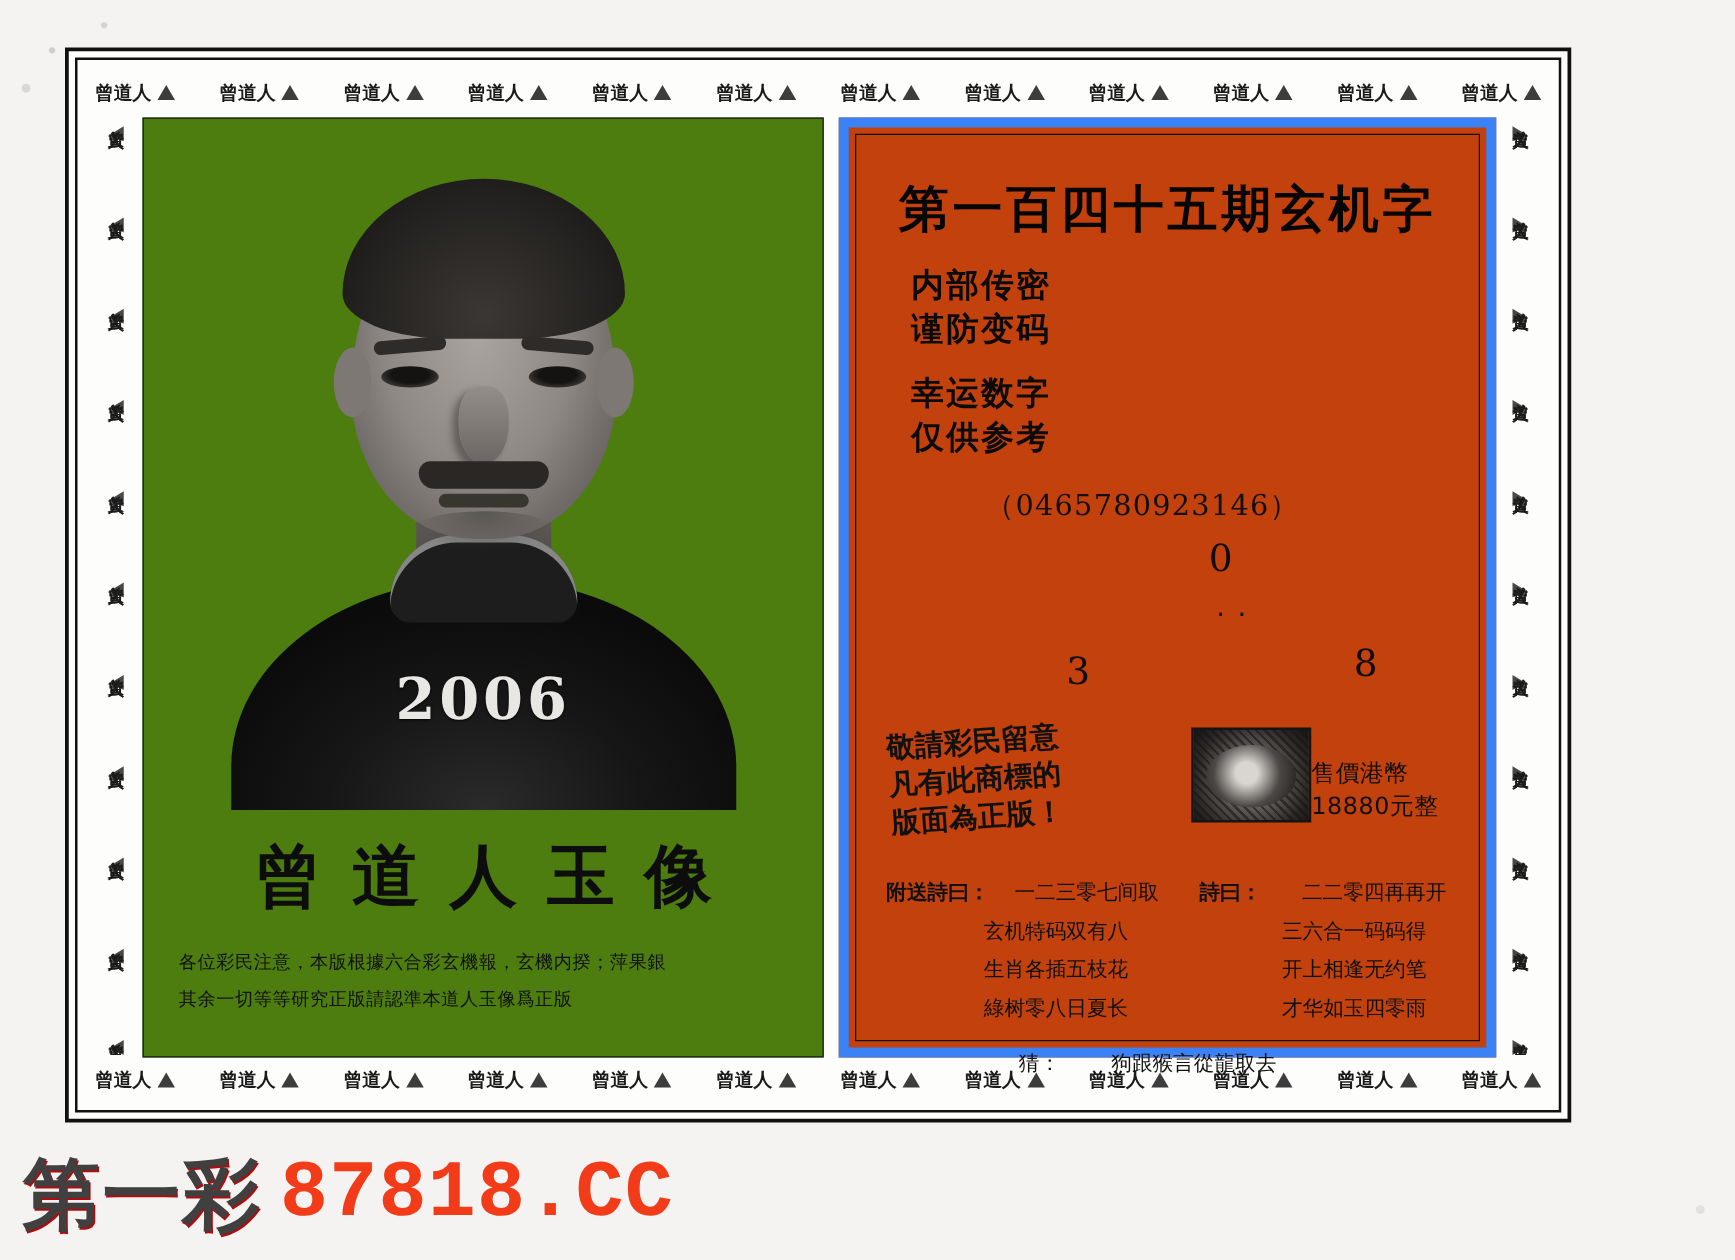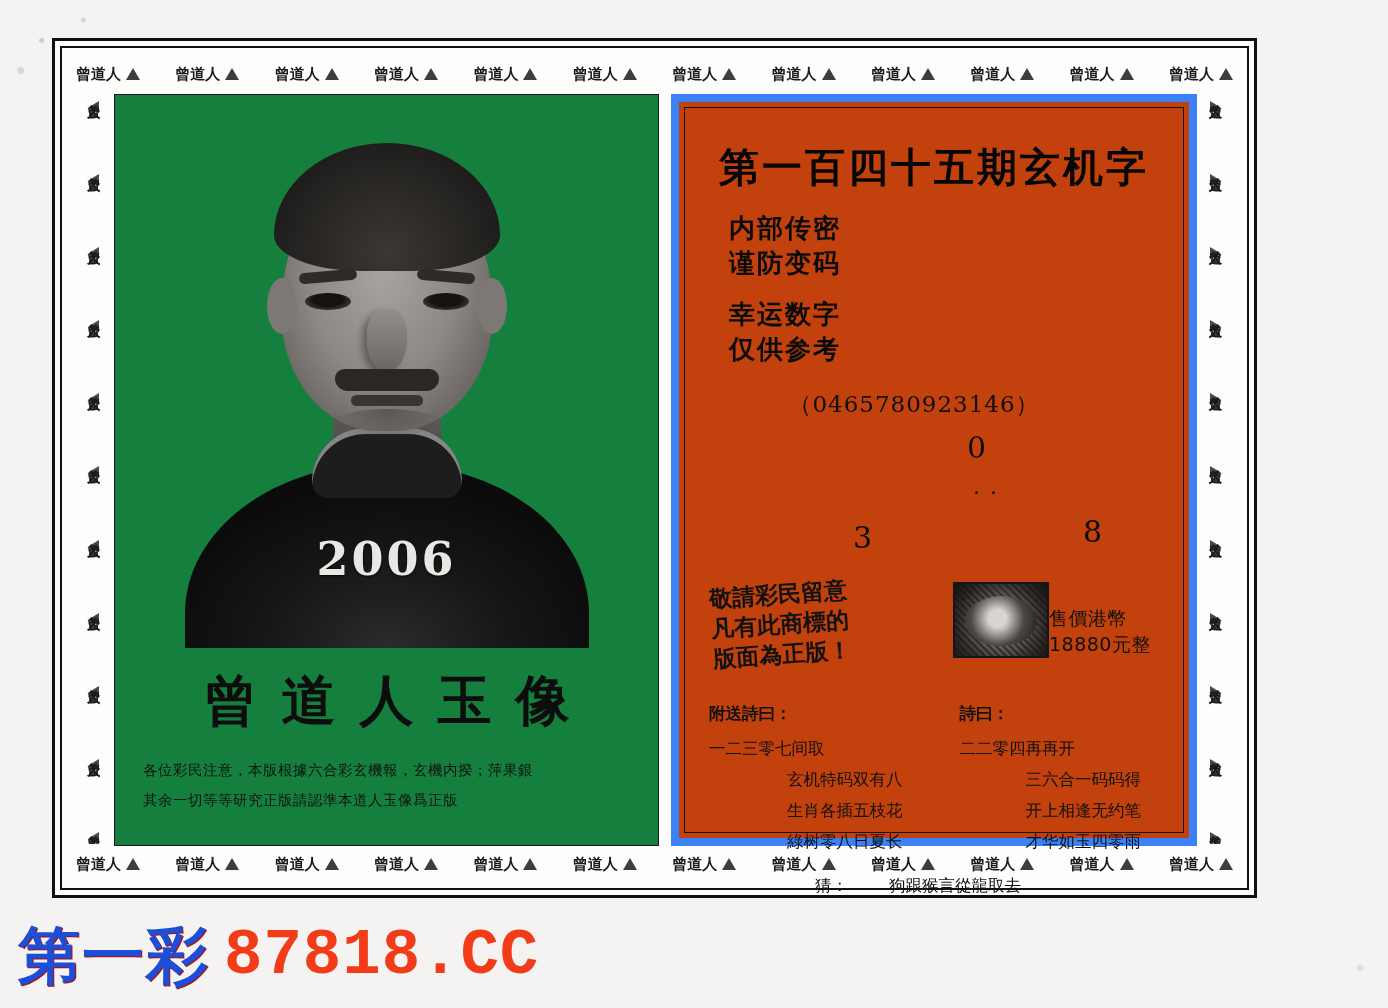--- a/index.html
+++ b/index.html
@@ -124,21 +124,21 @@
     bottom: 42px;
     display: flex;
     gap: 12px;
   }
 
   
   #left-panel {
     position: relative;
     width: 545px;
     border: 1px solid #1a1a1a;
-    background: #15803d;
+    background: #4d7c0f;
     box-sizing: border-box;
   }
   #portrait-wrap {
     position: absolute;
     left: 0; right: 0;
     top: 8px;
     height: 545px;
   }
   
   #portrait {
@@ -422,21 +422,21 @@
     display: flex;
     gap: 10px;
     font-size: 16.5px;
     line-height: 31px;
     color: #101010;
   }
   .poem-col { position: relative; }
   .poem-col.left { width: 290px; padding-left: 4px; }
   .poem-col.right { width: 270px; padding-left: 22px; }
   .poem-head { font-weight: 700; }
-  .poem-line { display: flex; gap: 4px; flex-direction: column; }
+  .poem-line { display: flex; gap: 20px; }
   .poem-line .lbl { min-width: 78px; }
   .poem-indent { padding-left: 78px; }
   .poem-indent-r { padding-left: 66px; }
 
   
   #guess-block {
     margin-top: 14px;
     font-size: 16.5px;
     line-height: 30px;
     color: #101010;
@@ -452,21 +452,21 @@
     left: 18px;
     bottom: 10px;
     display: flex;
     align-items: center;
     gap: 14px;
     z-index: 10;
   }
   #brand-cn {
     font-size: 62px;
     font-weight: 700;
-    color: #1d4ed8;
+    color: #404040;
     letter-spacing: 2px;
     text-shadow: 1px 1px 0 #b00c0c;
     font-family: "DejaVu Sans", "Liberation Sans", sans-serif;
   }
   #brand-url {
     font-size: 64px;
     font-weight: 700;
     color: #f23b18;
     letter-spacing: 1px;
     font-family: Liberation Mono, monospace;

